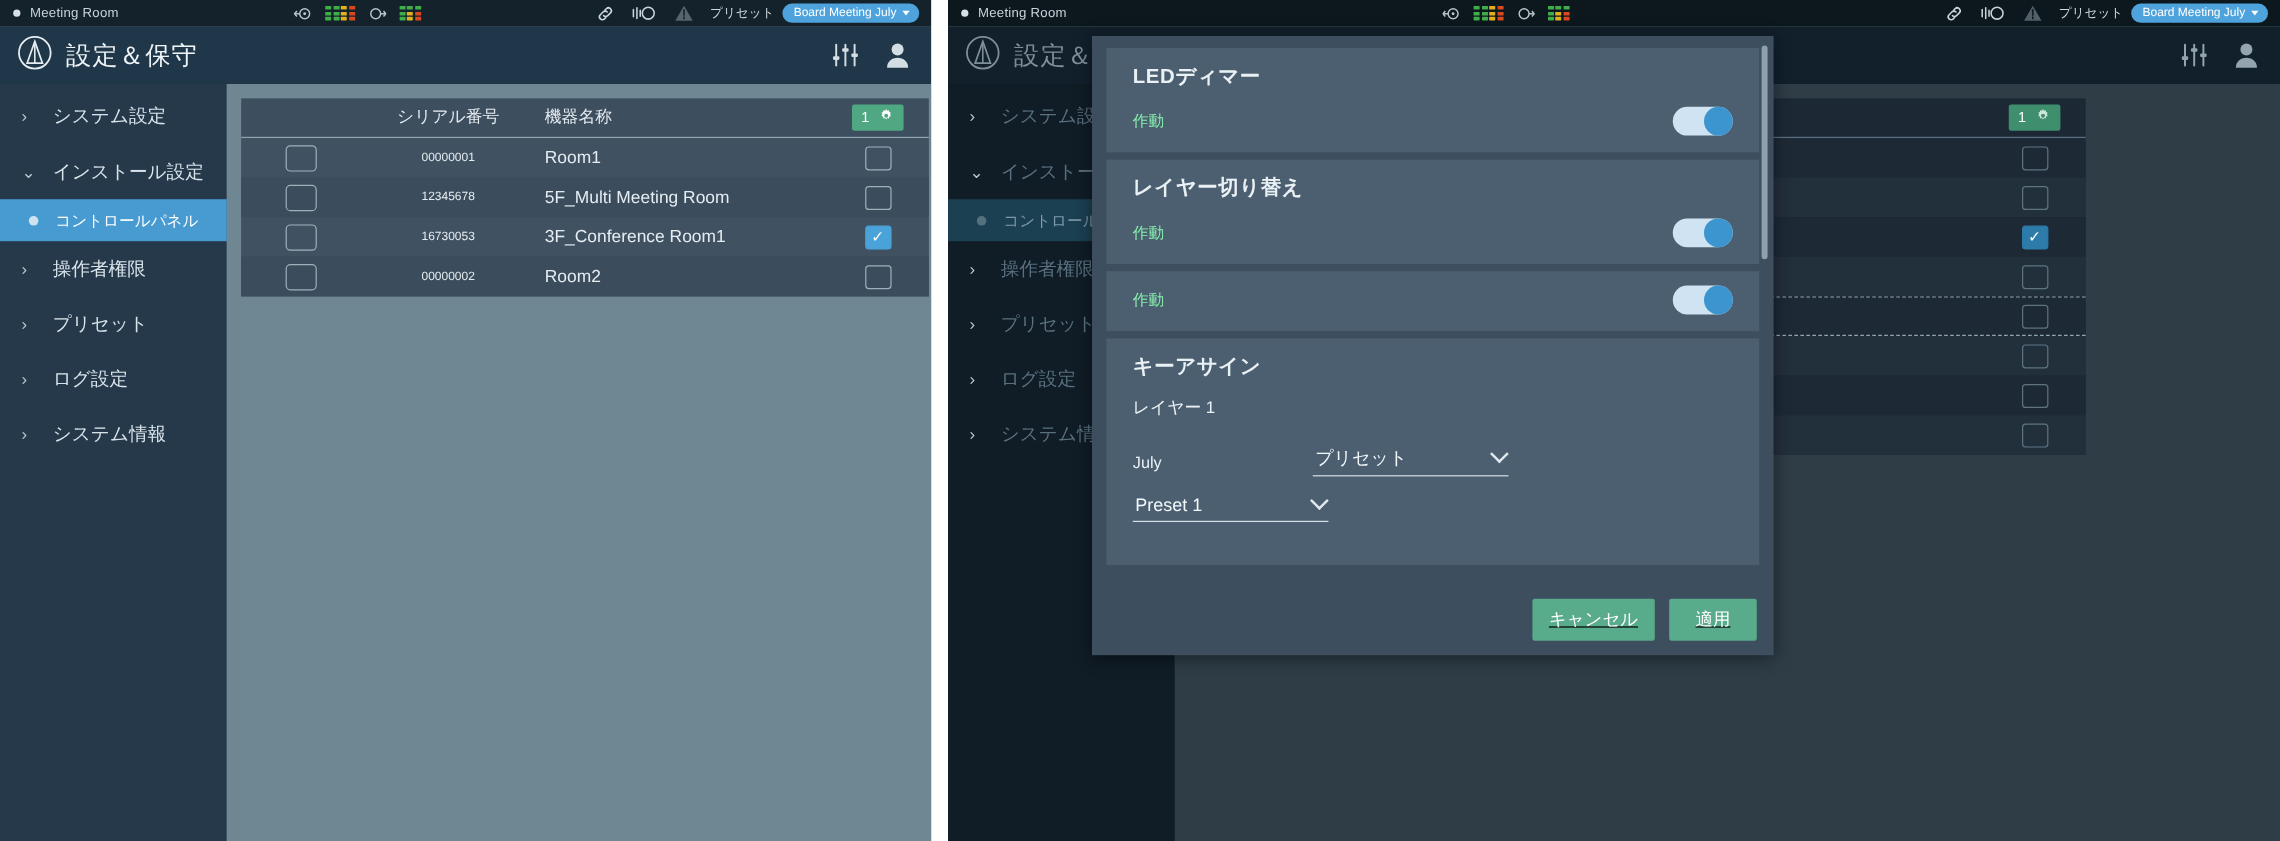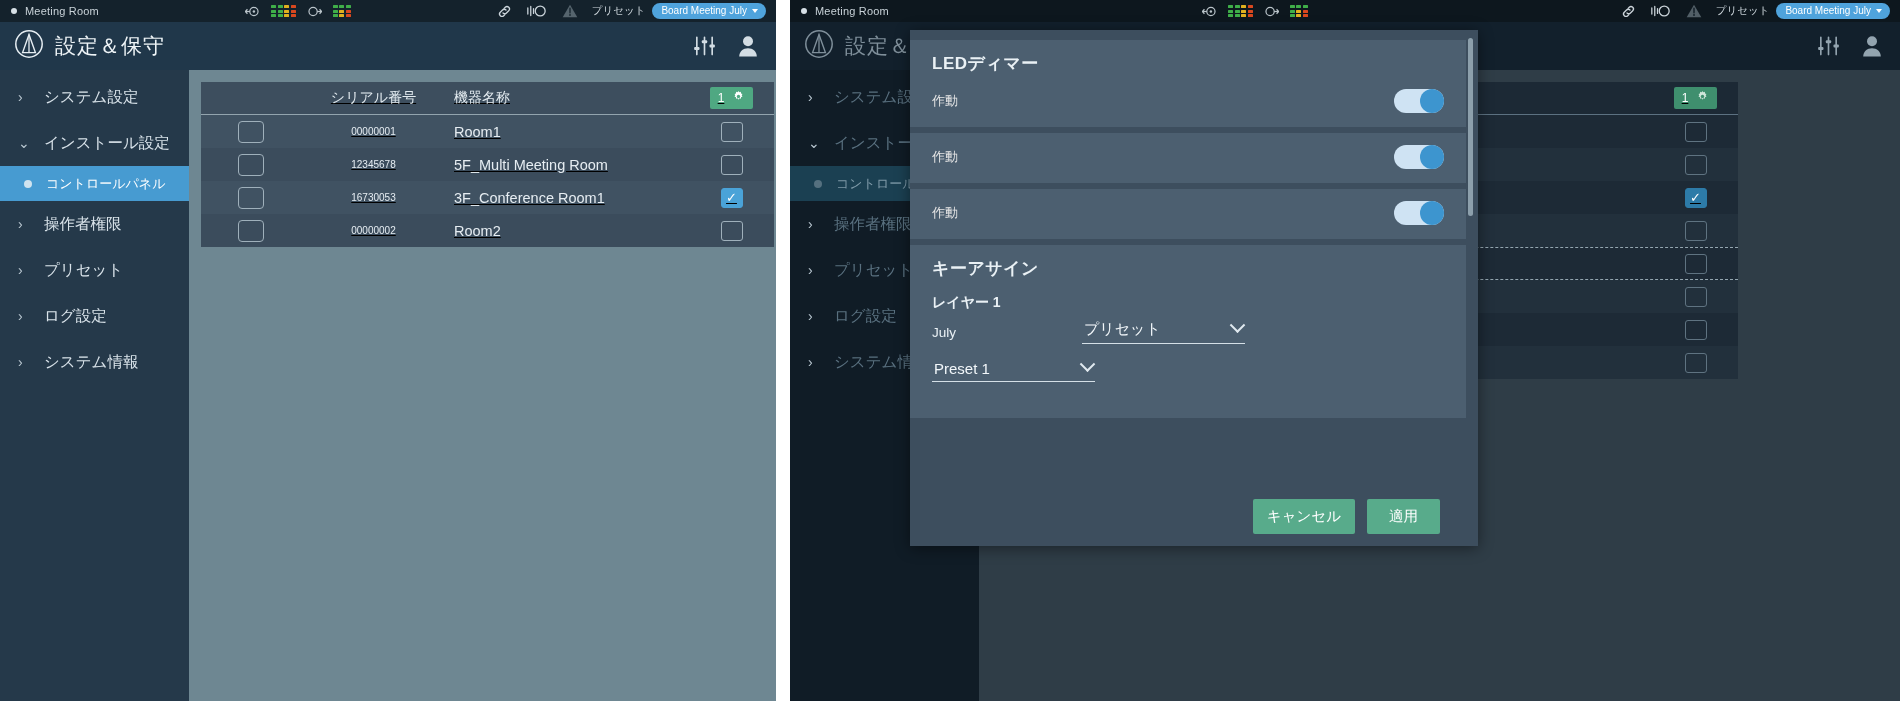--- a/index.html
+++ b/index.html
@@ -62,21 +62,21 @@
     padding-left:18px; color:#d9e3ea; font-size:15.5px; white-space:nowrap;
   }
   .nav-item .chev { color:#b9c7d1; font-size:14px; width:11px; display:inline-block; }
   .nav-item.sub {
     background:#479bd1; color:#ffffff; font-size:13px; height:35px; padding-left:24px; gap:14px;
   }
   .nav-item.sub .bullet { width:8px;height:8px;border-radius:50%;background:#cfe3ef;flex:none;}
 
   
   .content { flex:1; background:#6e8792; padding:12px 0 0 12px; position:relative;}
-  .table-card { width: 573px; background:#3d4e5e;text-decoration:underline; }
+  .table-card { width: 573px; background:#3d4e5e; }
   .thead {
     height:33px; display:flex; align-items:center;
     border-bottom:1px solid #93a4ae; color:#e3ebf0; font-size:14px;
   }
   .col-chk   { width: 100px; display:flex; justify-content:center; flex:none;}
   .col-ser   { width: 145px; text-align:center; flex:none;}
   .col-name  { flex:1; padding-left:8px;}
   .col-right { width: 85px; display:flex; justify-content:center; flex:none;}
 
   .badge-green {
@@ -121,57 +121,58 @@
   
   .dialog {
     position:absolute; left:120px; top:30px; width:568px; height:516px;
     background:#3d4e5e; box-shadow:0 2px 14px rgba(0,0,0,.45);
     display:flex; flex-direction:column; z-index:20;
   }
   .dlg-title {
     height:42px; background:#3e5162; color:#eef3f7; font-size:17px;
     display:flex; align-items:center; padding-left:20px;
   }
-  .dlg-scroll { flex:1; position:relative; padding:10px 12px 0 0; overflow:hidden; }
+  .dlg-scroll { flex:1; position:relative; padding:10px 12px 0 12px; overflow:hidden; }
   .scrollbar {
     position:absolute; right:5px; top:8px; width:5px; height:178px;
     background:#8da0ac; border-radius:3px;
   }
   .sec {
     background:#4c5f70; margin-bottom:6px; padding:12px 22px 14px 22px; color:#eaf1f5;
   }
   .sec-title { font-size:17px; font-weight:bold; letter-spacing:.5px; margin-bottom:14px;}
   .sec-row { display:flex; align-items:center; }
-  .sec-row .lbl { font-size:13px; color:#e5e5e5; }
+  .sec-row .lbl { font-size:13px; color:#86efac; }
   .sec-row .sp { flex:1; }
 
   .toggle {
     width:50px;height:24px;border-radius:12px;background:#cfe3f3;position:relative; flex:none;
   }
   .toggle .knob {
     position:absolute; right:0; top:0; width:24px;height:24px;border-radius:50%;
     background:#3d95cf;
   }
 
   .sec.key { padding-bottom:20px; }
-  .sub-title { font-size:14px; font-weight:bold; margin:0 0 8px 0; }
+  .sub-title { font-size:14px; font-weight:normal; margin:0 0 24px 0; }
   .kv { display:flex; align-items:center; margin-bottom:16px; }
   .kv .k { width:150px; font-size:13.5px; }
   .select {
     width:163px; border-bottom:1.4px solid #d5e0e7; display:flex; align-items:center;
     padding:0 2px 4px 2px;
   }
   .select .val { flex:1; font-size:15px; color:#f2f7fa; white-space:nowrap;}
   .chev-dn {
     width:11px;height:11px;border-right:2px solid #e0e9ef;border-bottom:2px solid #e0e9ef;
     transform:rotate(45deg) translate(-3px,-3px);
   }
   .dlg-foot {
     height:60px; display:flex; align-items:center; justify-content:flex-end; gap:12px;
-    padding-right:38px;
+    padding-right:14px;
+    text-decoration:underline;
   }
   .btn {
     background:#58ab8b; color:#ffffff; font-size:14.5px; border:none;
     padding:8px 14px; border-radius:2px; cursor:pointer; white-space:nowrap;
   }
   .btn.apply { padding:8px 22px; }
 </style>
 </head>
 <body>
 
@@ -624,20 +625,21 @@
           <div class="sec-row">
             <span class="lbl">作動</span>
             <span class="sp"></span>
             <span class="toggle">
                 <i class="knob"></i>
               </span>
           </div>
         </div>
 
         <div class="sec">
+          <div class="sec-title">レイヤー切り替え</div>
           <div class="sec-row">
             <span class="lbl">作動</span>
             <span class="sp"></span>
             <span class="toggle">
                 <i class="knob"></i>
               </span>
           </div>
         </div>
 
         <div class="sec">

